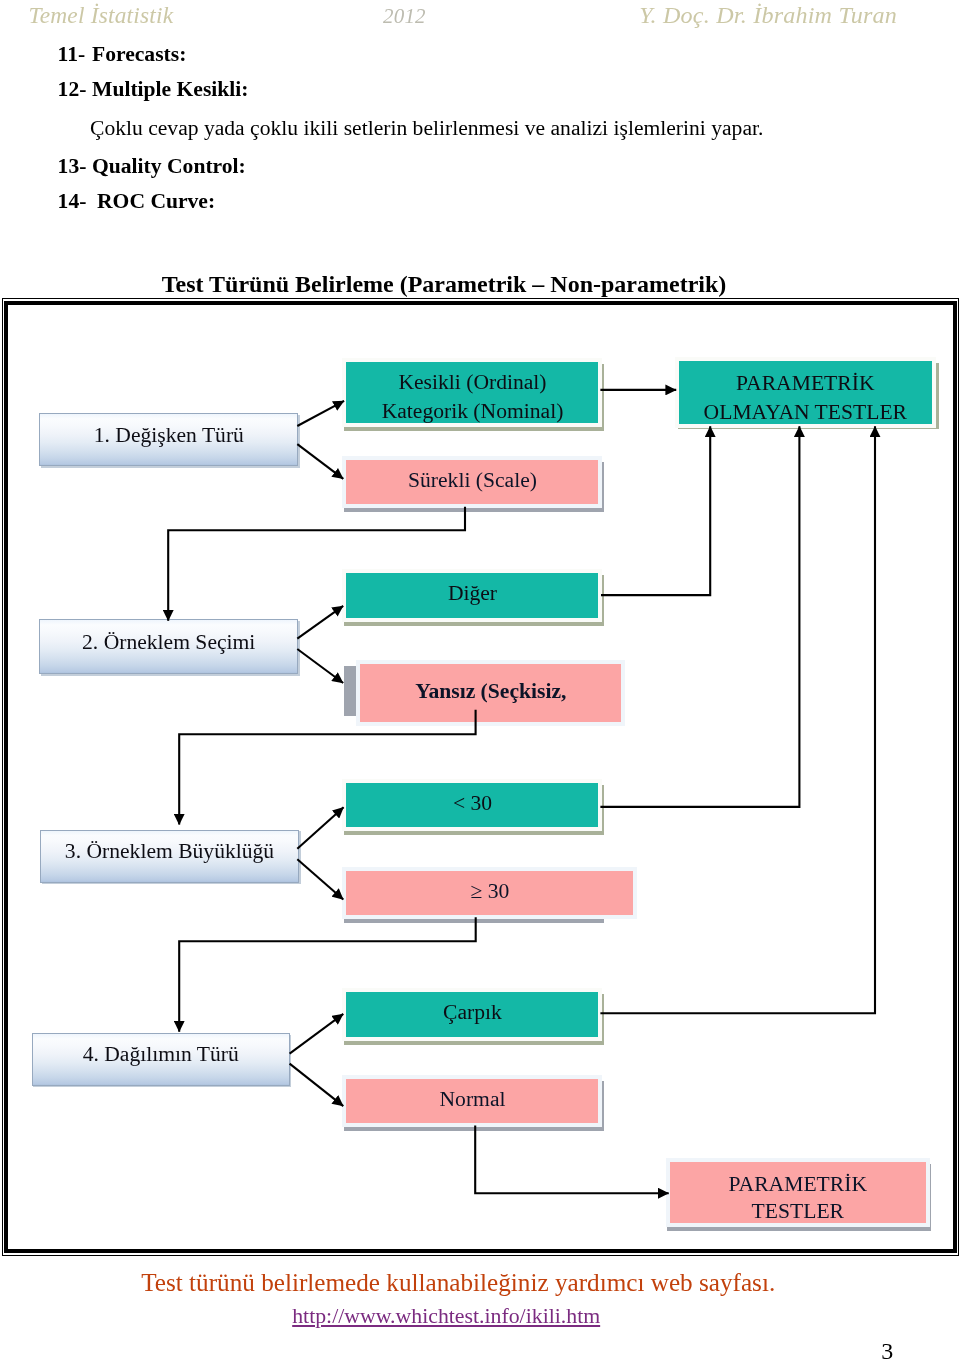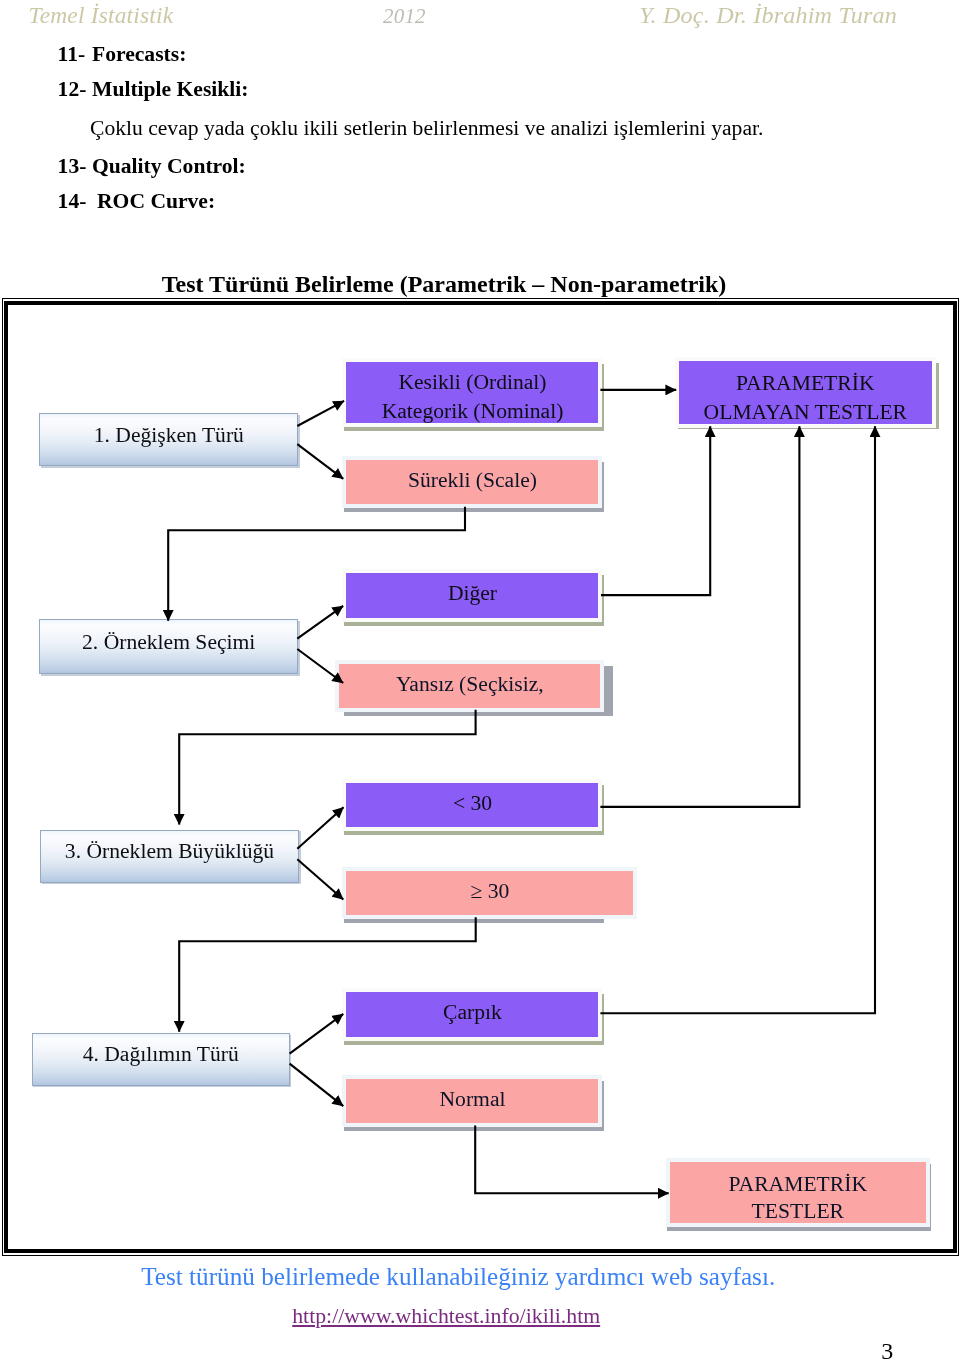--- a/index.html
+++ b/index.html
@@ -24,21 +24,21 @@
   #frame{position:absolute;left:1.9px;top:298.3px;width:957.6px;height:957.7px;
          border:1.8px solid #000;box-sizing:border-box;}
   #frame-inner{position:absolute;left:1.6px;top:2.1px;right:1.6px;bottom:2.1px;
                border:4.9px solid #000;box-sizing:border-box;}
 
   
   svg.overlay{position:absolute;left:0;top:0;width:960px;height:1361px;}
 
   
   .cbox{position:absolute;box-sizing:border-box;border:4.5px solid #FAFBF8;}
-  .gbox{background:#8b5cf6;}
+  .gbox{background:#14b8a6;}
   .bbox{background:#fca5a5;border-color:#F0F5FA;}
   .cbox .boxtxt{position:absolute;left:0;right:0;top:50%;
                 transform:translate(0.3px,calc(-50% - 1.2px));
                 text-align:center;font-size:21.6px;color:#0D0D14;line-height:29.1px;}
   .cbox .boxtxt.two{transform:translate(0.3px,calc(-50% + 4.6px));}
   .cbox .boxtxt.tight{line-height:27.4px;transform:translate(0.3px,calc(-50% + 5px));}
   .bbox .boxtxt{color:#0C1428;}
 
   
   .shadow{position:absolute;background:#A9B199;}
@@ -48,21 +48,21 @@
   .lbox{position:absolute;box-sizing:border-box;border:1px solid #97A9BF;
         background:linear-gradient(to bottom,#eef5fc 0%,#fafcfe 9%,#f8fafd 20%,
                    #eff3f9 40%,#e4ecf5 56%,#d5e1ef 72%,#c6d6e9 86%,#b7cae3 97%,
                    #aec3de 100%);}
   .lbox .boxtxt{position:absolute;left:0;right:0;top:50%;
                 transform:translateY(calc(-50% - 4.4px));
                 text-align:center;font-size:21.6px;color:#0D0D14;line-height:25px;}
   .lshadow{position:absolute;background:#C3CEDA;}
 
   
-  .footnote{font-size:25.2px;color:#3b82f6;}
+  .footnote{font-size:25.2px;color:#c2410c;margin-top:6px;}
   .url{font-size:21.8px;color:#7B2B80;text-decoration:underline;}
   .pageno{font-size:24px;color:#000;}
 </style>
 </head>
 <body>
 
 <div class="page">
 
   <div class="abs hdr nw" style="left:28.6px;top:2.3px;">Temel İstatistik</div>
   <div class="abs hdr nw" style="left:383px;top:3.5px;color:#BDBCB0;font-size:21px;">2012</div>
@@ -114,21 +114,21 @@
     <div class="lbox" style="left:39px;top:619.4px;width:259.4px;height:54.5px;">
       <div class="boxtxt">2. Örneklem Seçimi</div>
     </div>
 
     <div class="shadow" style="left:343.9px;top:574.8px;width:260px;height:51.2px;"></div>
     <div class="cbox gbox" style="left:342.2px;top:568.5px;width:260px;height:53px;">
       <div class="boxtxt">Diğer</div>
     </div>
 
     <div class="shadowb" style="left:343.9px;top:665.8px;width:269px;height:50.2px;"></div>
-    <div class="cbox bbox" style="left:335px;top:659.5px;width:269px;height:52px;">
+    <div class="cbox bbox" style="left:356px;top:659.5px;width:269px;height:66px;font-weight:bold;">
       <div class="boxtxt">Yansız (Seçkisiz,</div>
     </div>
 
     <div class="lshadow" style="left:41.6px;top:831.2px;width:259px;height:53.3px;"></div>
     <div class="lbox" style="left:40px;top:829.6px;width:259px;height:53.3px;">
       <div class="boxtxt">3. Örneklem Büyüklüğü</div>
     </div>
 
     <div class="shadow" style="left:343.9px;top:784.8px;width:260px;height:50.2px;"></div>
     <div class="cbox gbox" style="left:342.2px;top:778.5px;width:260px;height:52px;">

